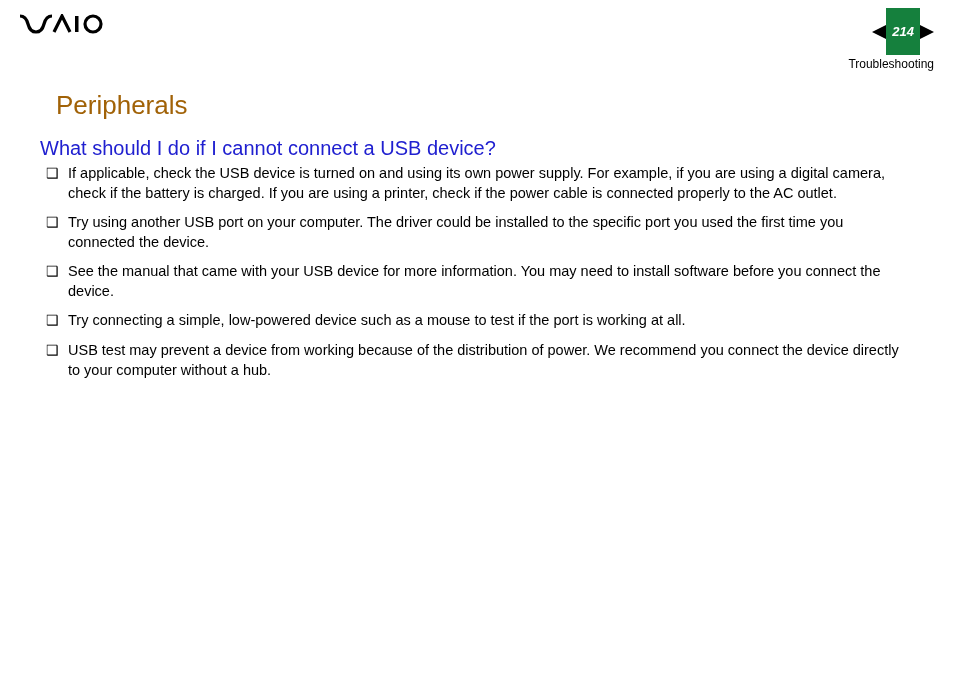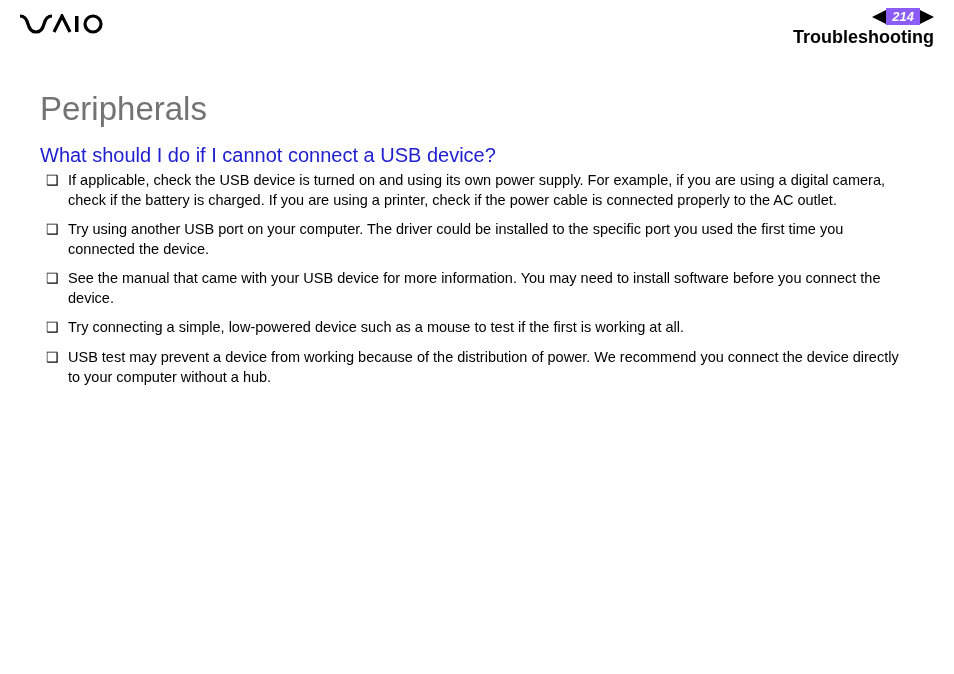--- a/index.html
+++ b/index.html
@@ -43,42 +43,43 @@
       border-right: 14px solid #000;
     }
     .nav-arrow-right {
       width: 0;
       height: 0;
       border-top: 7px solid transparent;
       border-bottom: 7px solid transparent;
       border-left: 14px solid #000;
     }
     .page-number-box {
-      background: #8b5cf6;
+      background: #15803d;
       color: #fff;
       font-weight: bold;
       font-style: italic;
       font-size: 13px;
-      padding: 1px 6px;
+      padding: 16px 6px;
       min-width: 28px;
       text-align: center;
     }
     .section-label {
-      font-weight: bold;
-      font-size: 18px;
+      font-weight: normal;
+      font-size: 12px;
       color: #000;
     }
     .content {
       padding: 50px 40px 0 40px;
     }
     .title {
-      font-size: 33px;
+      font-size: 26px;
       font-weight: normal;
-      color: #737373;
+      color: #a16207;
       margin-bottom: 16px;
+      margin-left: 16px;
     }
     .subtitle {
       font-size: 20px;
       color: #2020d0;
       font-weight: normal;
       margin-bottom: 4px;
     }
     .bullet-list {
       list-style: none;
       padding-left: 6px;
@@ -134,20 +135,20 @@
     <li class="bullet-item">
       <span class="bullet-marker">❑</span>
       <span class="bullet-text">Try using another USB port on your computer. The driver could be installed to the specific port you used the first time you connected the device.</span>
     </li>
     <li class="bullet-item">
       <span class="bullet-marker">❑</span>
       <span class="bullet-text">See the manual that came with your USB device for more information. You may need to install software before you connect the device.</span>
     </li>
     <li class="bullet-item">
       <span class="bullet-marker">❑</span>
-      <span class="bullet-text">Try connecting a simple, low-powered device such as a mouse to test if the first is working at all.</span>
+      <span class="bullet-text">Try connecting a simple, low-powered device such as a mouse to test if the port is working at all.</span>
     </li>
     <li class="bullet-item">
       <span class="bullet-marker">❑</span>
       <span class="bullet-text">USB test may prevent a device from working because of the distribution of power. We recommend you connect the device directly to your computer without a hub.</span>
     </li>
   </ul>
 </div>
 
 </body></html>

